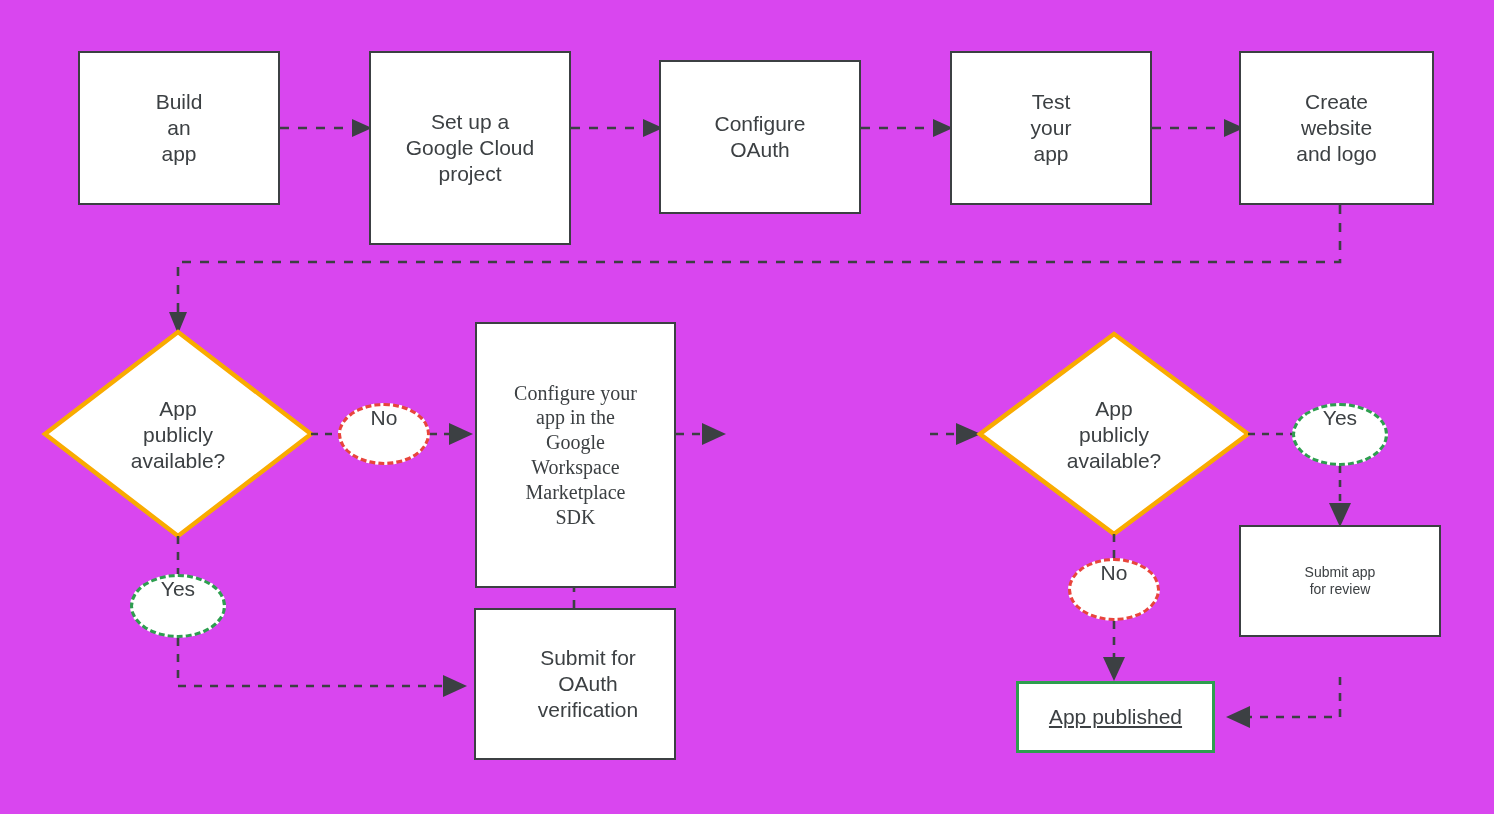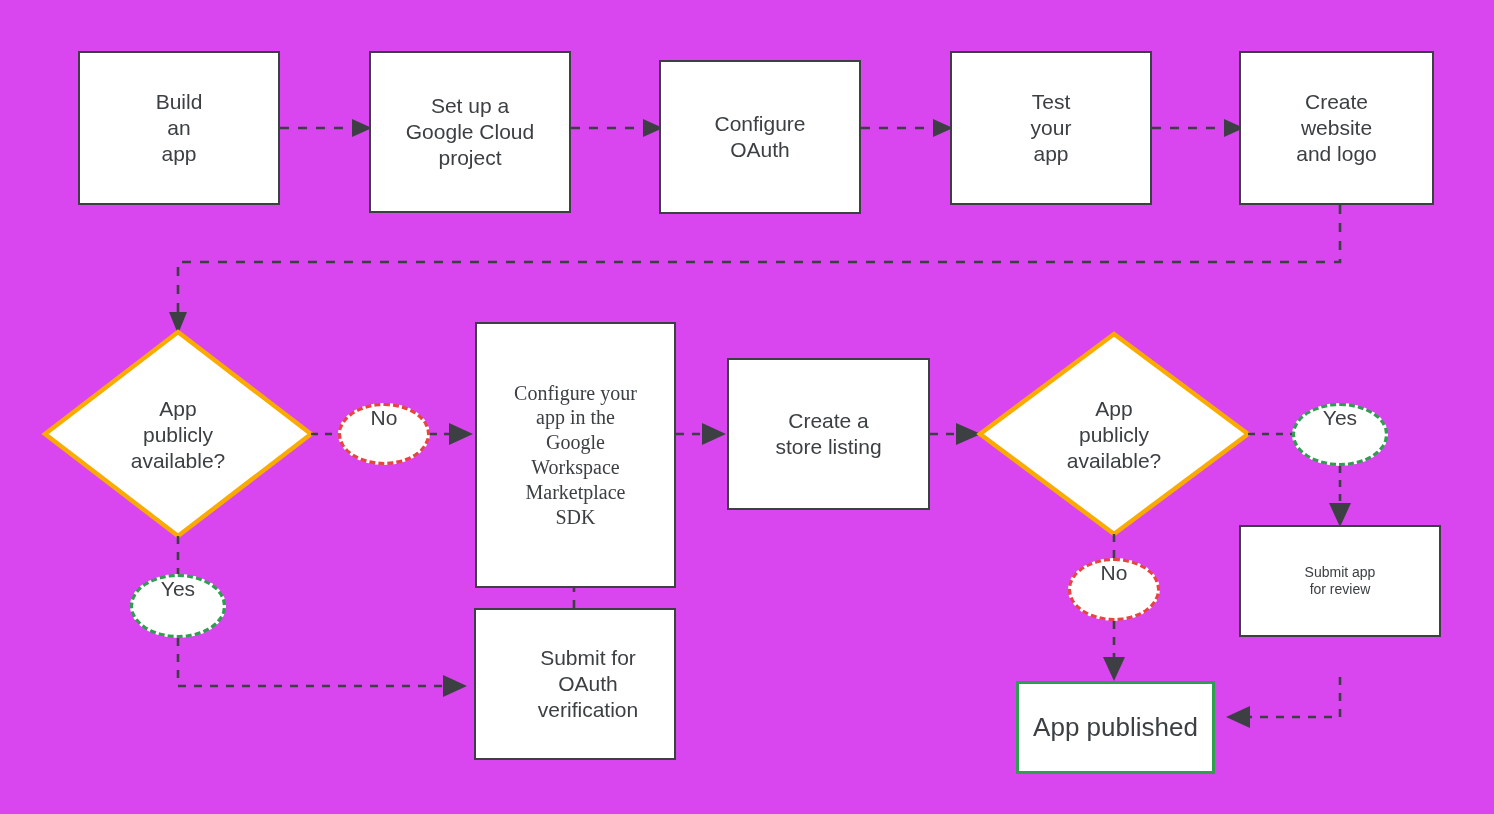--- a/index.html
+++ b/index.html
@@ -149,21 +149,21 @@
     </g>
     <path d="M1250,706 L1226,717 L1250,728 Z" fill="#3c4043"></path>
   </svg>
 
   <div class="node process" style="left:78px; top:51px; width:202px; height:154px; font-size:21px;">
     <span class="label">Build
 an
 app</span>
   </div>
 
-  <div class="node process" style="left:369px; top:51px; width:202px; height:162px; font-size:21px;">
+  <div class="node process" style="left:369px; top:51px; width:202px; height:194px; font-size:21px;">
     <span class="label">Set up a
 Google Cloud
 project</span>
   </div>
 
   <div class="node process" style="left:659px; top:51px; width:202px; height:154px; font-size:21px;margin-top:9px;">
     <span class="label">Configure
 OAuth</span>
   </div>
 
@@ -187,43 +187,39 @@
 
   <div class="node process" style="left:475px; top:322px; width:201px; height:266px; font-size:20px;font-family:Liberation Serif, serif;">
     <span class="label">Configure your
 app in the
 Google
 Workspace
 Marketplace
 SDK</span>
   </div>
 
-  <div class="node process" style="left:727px; top:358px; width:203px; height:152px; font-size:21px;">
-    <span class="label">Create a
-store listing</span>
-  </div>
 
   <div class="node decision" style="left:1024px; top:370px; width:180px; height:130px; font-size:21px;">
     <span class="label">App
 publicly
 available?</span>
   </div>
 
   <div class="node process" style="left:474px; top:608px; width:202px; height:152px; font-size:21px;padding-left:26px;">
     <span class="label">Submit for
 OAuth
 verification</span>
   </div>
 
   <div class="node process" style="left:1239px; top:525px; width:202px; height:112px; font-size:14px;">
     <span class="label">Submit app
 for review</span>
   </div>
 
-  <div class="node terminal" style="left:1016px; top:681px; width:199px; height:93px; font-size:26px;">
+  <div class="node terminal" style="left:1016px; top:681px; width:199px; height:72px; font-size:21px;text-decoration:underline;">
     <span class="label">App published</span>
   </div>
 
   <div class="edge-label no" style="left:338px; top:403px; width:92px; height:62px; font-size:21px;">
     <span>No</span>
   </div>
 
   <div class="edge-label yes" style="left:130px; top:574px; width:96px; height:64px; font-size:21px;">
     <span>Yes</span>
   </div>

